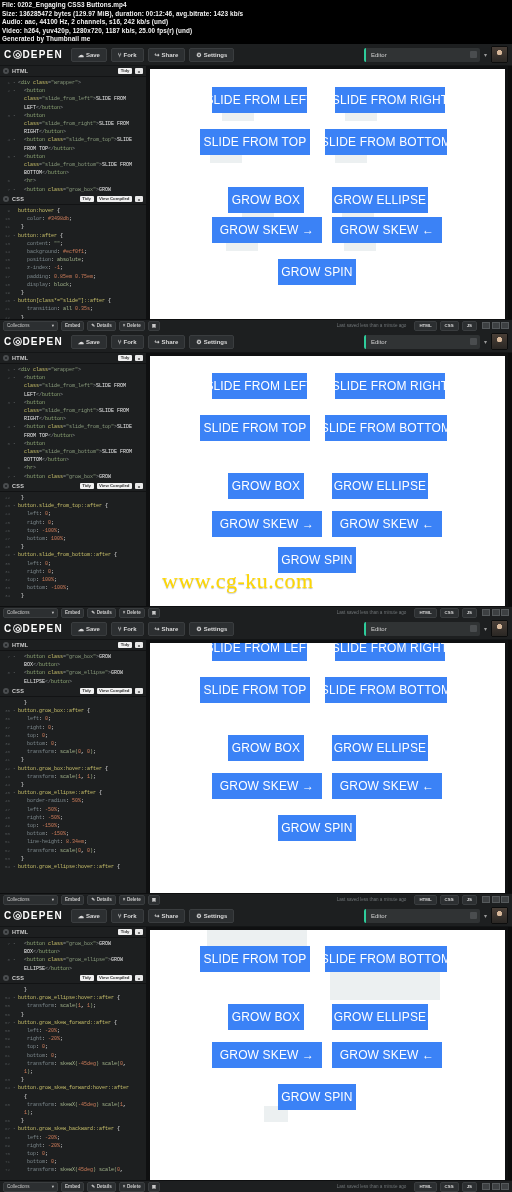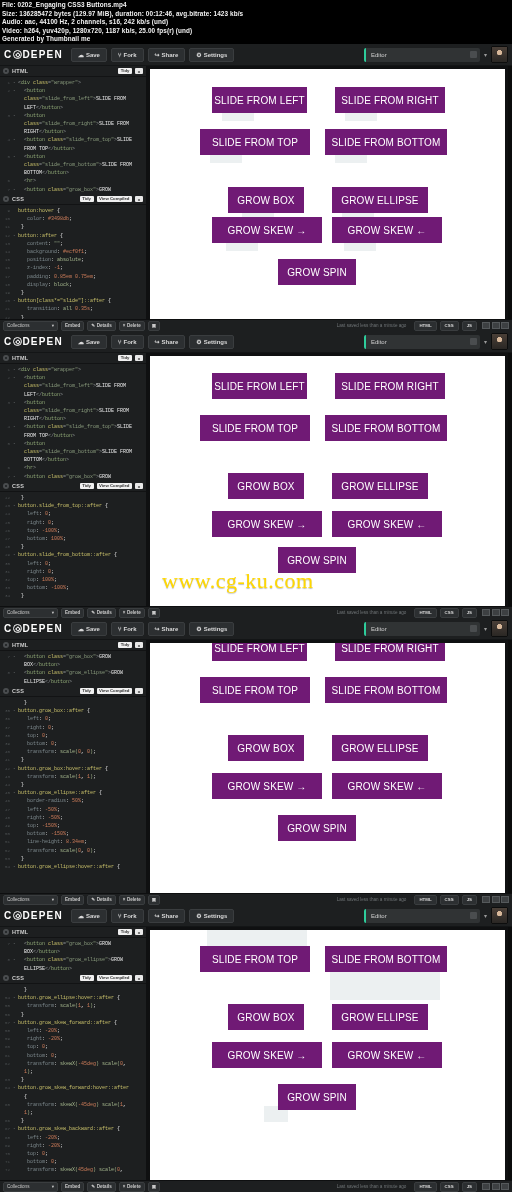--- a/index.html
+++ b/index.html
@@ -111,22 +111,22 @@
   .cs-tag{color:#8fa876;} .cs-attr{color:#c9c06a;} .cs-str{color:#8b9d7e;}
   .cs-txt{color:#e8e8e8;} .cs-pun{color:#8d9294;} .cs-sel{color:#c9c06a;}
   .cs-prop{color:#7e8a8e;} .cs-val{color:#cf7d5a;} .cs-num{color:#cf7d5a;}
   .cs-fn{color:#a7b98e;} .cs-white{color:#e8e8e8;}
 
   
   .preview{ flex:1; background:#0f1011; position:relative; padding:3px 5px 0 4px; }
   .pvp{ position:absolute; inset:3px 7px 10px 4px; background:#fff; overflow:hidden; }
   .stage{ position:absolute; inset:0; }
   .btn{
-    position:absolute; background:#701a75; color:#fff;
-    font-size:10px; letter-spacing:.15px;
+    position:absolute; background:#3b82f6; color:#fff;
+    font-size:12px; letter-spacing:.15px;
     display:flex; align-items:center; justify-content:center;
     white-space:nowrap;
   }
   .ghost{ position:absolute; background:#ecf0f1; }
 
   
   .statusbar{
     position:absolute; left:0; right:0; bottom:0; height:12px;
     background:#1d1f20; display:flex; align-items:center; padding:0 3px;
     border-top:1px solid #0e0f10;

